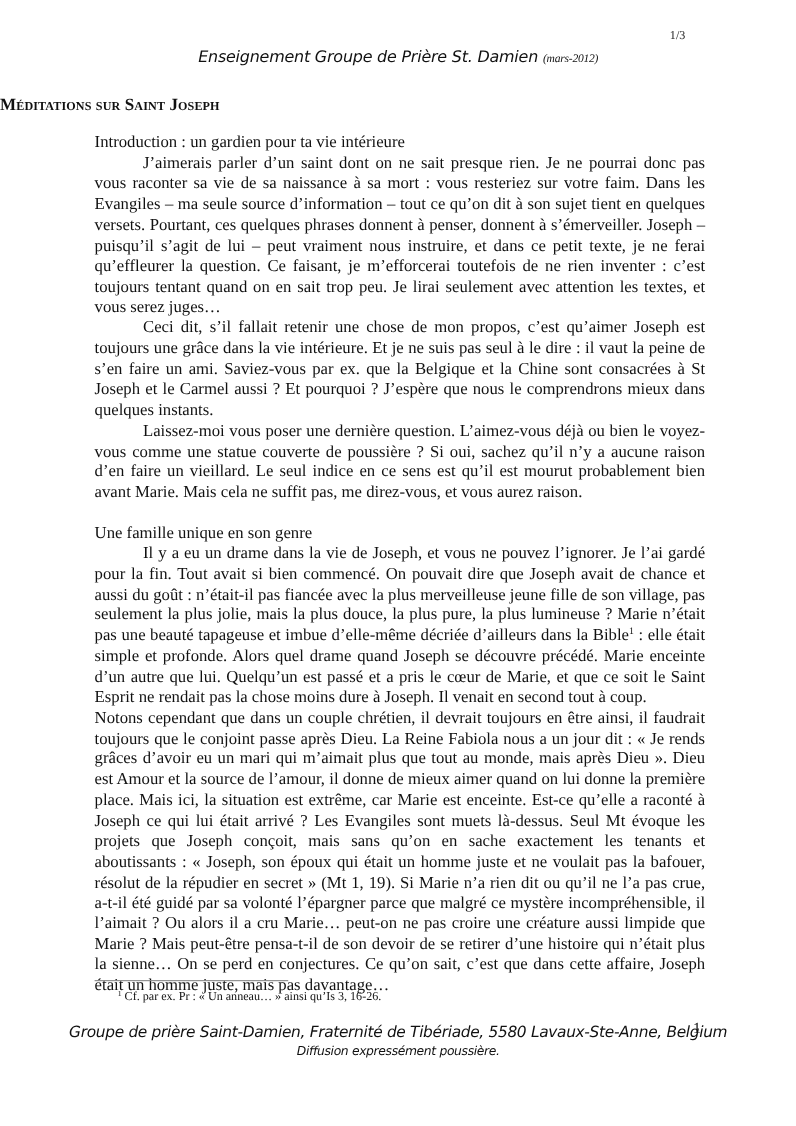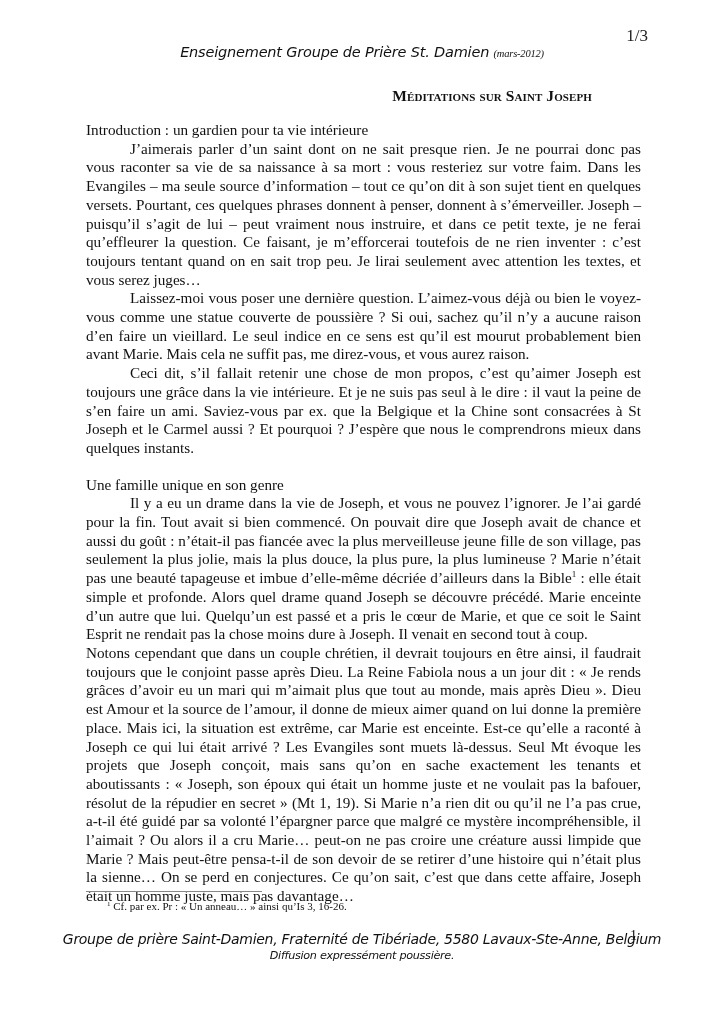--- a/index.html
+++ b/index.html
@@ -11,22 +11,22 @@
     width: 724px;
     height: 1024px;
     position: relative;
     overflow: hidden;
     font-family: "Liberation Serif", "DejaVu Serif", serif;
     color: #111111;
   }
   .page-number-top {
     position: absolute;
     top: 26px;
-    right: 76px;
-    font-size: 17px;
+    right: 101px;
+    font-size: 11px;
     color: #222;
   }
   .header-line {
     position: absolute;
     top: 44px;
     left: 0;
     width: 724px;
     text-align: center;
     font-family: "DejaVu Sans", sans-serif;
     font-style: italic;
@@ -38,21 +38,21 @@
     font-family: "Liberation Serif", serif;
     font-size: 10.5px;
     font-style: italic;
     margin-top: 20px;
   }
   .doc-title {
     position: absolute;
     top: 87px;
     left: 0;
     width: 592px;
-    text-align: right;
+    text-align: left;
     font-weight: bold;
     font-size: 15.5px;
     font-variant: small-caps;
     letter-spacing: 0.1px;
   }
   .content {
     position: absolute;
     top: 121px;
     left: 86px;
     width: 555px;
@@ -139,22 +139,22 @@
 <div class="header-line">
   <span>Enseignement Groupe de Prière St. Damien</span>
   <span class="date">(mars-2012)</span>
 </div>
 
 <div class="doc-title">Méditations sur Saint Joseph</div>
 
 <div class="content">
   <p class="section-heading">Introduction : un gardien pour ta vie intérieure</p>
   <p class="indent">J’aimerais parler d’un saint dont on ne sait presque rien. Je ne pourrai donc pas vous raconter sa vie de sa naissance à sa mort : vous resteriez sur votre faim. Dans les Evangiles – ma seule source d’information – tout ce qu’on dit à son sujet tient en quelques versets. Pourtant, ces quelques phrases donnent à penser, donnent à s’émerveiller. Joseph – puisqu’il s’agit de lui – peut vraiment nous instruire, et dans ce petit texte, je ne ferai qu’effleurer la question. Ce faisant, je m’efforcerai toutefois de ne rien inventer : c’est toujours tentant quand on en sait trop peu. Je lirai seulement avec attention les textes, et vous serez juges…</p>
+  <p class="indent">Ceci dit, s’il fallait retenir une chose de mon propos, c’est qu’aimer Joseph est toujours une grâce dans la vie intérieure. Et je ne suis pas seul à le dire : il vaut la peine de s’en faire un ami. Saviez-vous par ex. que la Belgique et la Chine sont consacrées à St Joseph et le Carmel aussi ? Et pourquoi ? J’espère que nous le comprendrons mieux dans quelques instants.</p>
   <p class="indent">Laissez-moi vous poser une dernière question. L’aimez-vous déjà ou bien le voyez-vous comme une statue couverte de poussière ? Si oui, sachez qu’il n’y a aucune raison d’en faire un vieillard. Le seul indice en ce sens est qu’il est mourut probablement bien avant Marie. Mais cela ne suffit pas, me direz-vous, et vous aurez raison.</p>
-  <p class="indent">Ceci dit, s’il fallait retenir une chose de mon propos, c’est qu’aimer Joseph est toujours une grâce dans la vie intérieure. Et je ne suis pas seul à le dire : il vaut la peine de s’en faire un ami. Saviez-vous par ex. que la Belgique et la Chine sont consacrées à St Joseph et le Carmel aussi ? Et pourquoi ? J’espère que nous le comprendrons mieux dans quelques instants.</p>
 
   <div class="gap"></div>
 
   <p class="section-heading">Une famille unique en son genre</p>
   <p class="indent">
     <span>Il y a eu un drame dans la vie de Joseph, et vous ne pouvez l’ignorer. Je l’ai gardé pour la fin. Tout avait si bien commencé. On pouvait dire que Joseph avait de chance et aussi du goût : n’était-il pas fiancée avec la plus merveilleuse jeune fille de son village, pas seulement la plus jolie, mais la plus douce, la plus pure, la plus lumineuse ? Marie n’était pas une beauté tapageuse et imbue d’elle-même décriée d’ailleurs dans la Bible</span><sup>1</sup><span> : elle était simple et profonde. Alors quel drame quand Joseph se découvre précédé. Marie enceinte d’un autre que lui. Quelqu’un est passé et a pris le cœur de Marie, et que ce soit le Saint Esprit ne rendait pas la chose moins dure à Joseph. Il venait en second tout à coup.</span>
   </p>
   <p>Notons cependant que dans un couple chrétien, il devrait toujours en être ainsi, il faudrait toujours que le conjoint passe après Dieu. La Reine Fabiola nous a un jour dit : « Je rends grâces d’avoir eu un mari qui m’aimait plus que tout au monde, mais après Dieu ». Dieu est Amour et la source de l’amour, il donne de mieux aimer quand on lui donne la première place. Mais ici, la situation est extrême, car Marie est enceinte. Est-ce qu’elle a raconté à Joseph ce qui lui était arrivé ? Les Evangiles sont muets là-dessus. Seul Mt évoque les projets que Joseph conçoit, mais sans qu’on en sache exactement les tenants et aboutissants : « Joseph, son époux qui était un homme juste et ne voulait pas la bafouer, résolut de la répudier en secret » (Mt 1, 19). Si Marie n’a rien dit ou qu’il ne l’a pas crue, a-t-il été guidé par sa volonté l’épargner parce que malgré ce mystère incompréhensible, il l’aimait ? Ou alors il a cru Marie… peut-on ne pas croire une créature aussi limpide que Marie ? Mais peut-être pensa-t-il de son devoir de se retirer d’une histoire qui n’était plus la sienne… On se perd en conjectures. Ce qu’on sait, c’est que dans cette affaire, Joseph était un homme juste, mais pas davantage…</p>
 </div>
 

